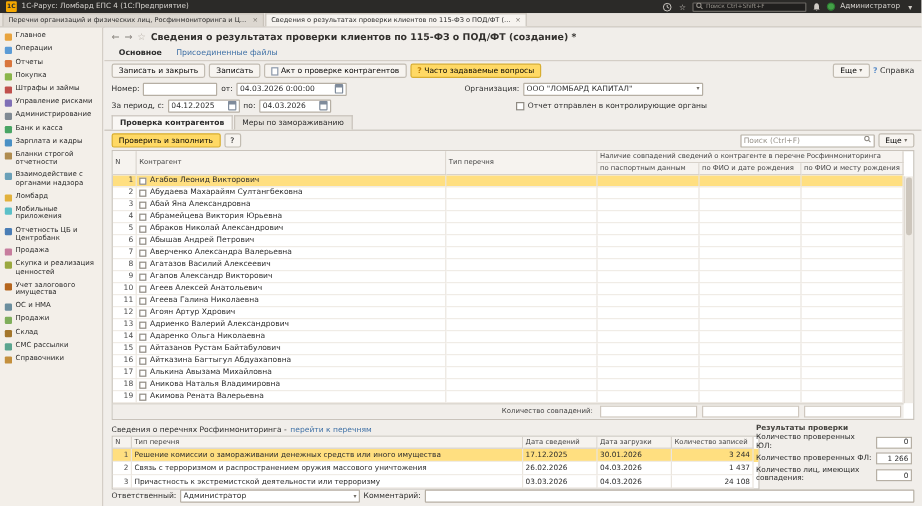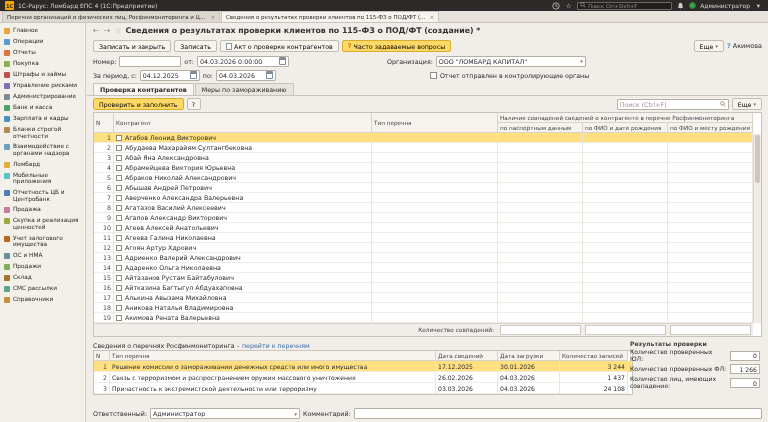--- a/index.html
+++ b/index.html
@@ -246,20 +246,24 @@
 
 <div class="content">
 
   <div class="form-header">
     <span class="nav-arrow">←</span>
     <span class="nav-arrow">→</span>
     <span class="star">☆</span>
     <span class="form-title">Сведения о результатах проверки клиентов по 115-ФЗ о ПОД/ФТ (создание) *</span>
   </div>
 
+  <div class="nav-tabs">
+      <span class="nav-tab active">Основное</span>
+      <span class="nav-tab link">Присоединенные файлы</span>
+    </div>
 
   <div class="cmd-bar">
     <button class="btn">
         <span>Записать и закрыть</span>
       </button>
     <button class="btn">
         <span>Записать</span>
       </button>
     <button class="btn">
         <span class="doc-ic"></span>
@@ -269,21 +273,21 @@
         <span class="qbadge">?</span>
         <span>Часто задаваемые вопросы</span>
       </button>
     <span class="cmd-spacer"></span>
     <button class="btn">
         <span>Еще</span>
         <span class="dd">▾</span>
       </button>
     <span class="help">
         <span class="q">?</span>
-        <span>Акимова</span>
+        <span>Справка</span>
       </span>
   </div>
 
   <div class="fields-row">
     <span>Номер:</span>
     <span class="inp" style="width:62px">
         <span class="val"></span>
       </span>
     <span>от:</span>
     <span class="inp" style="width:92px">

